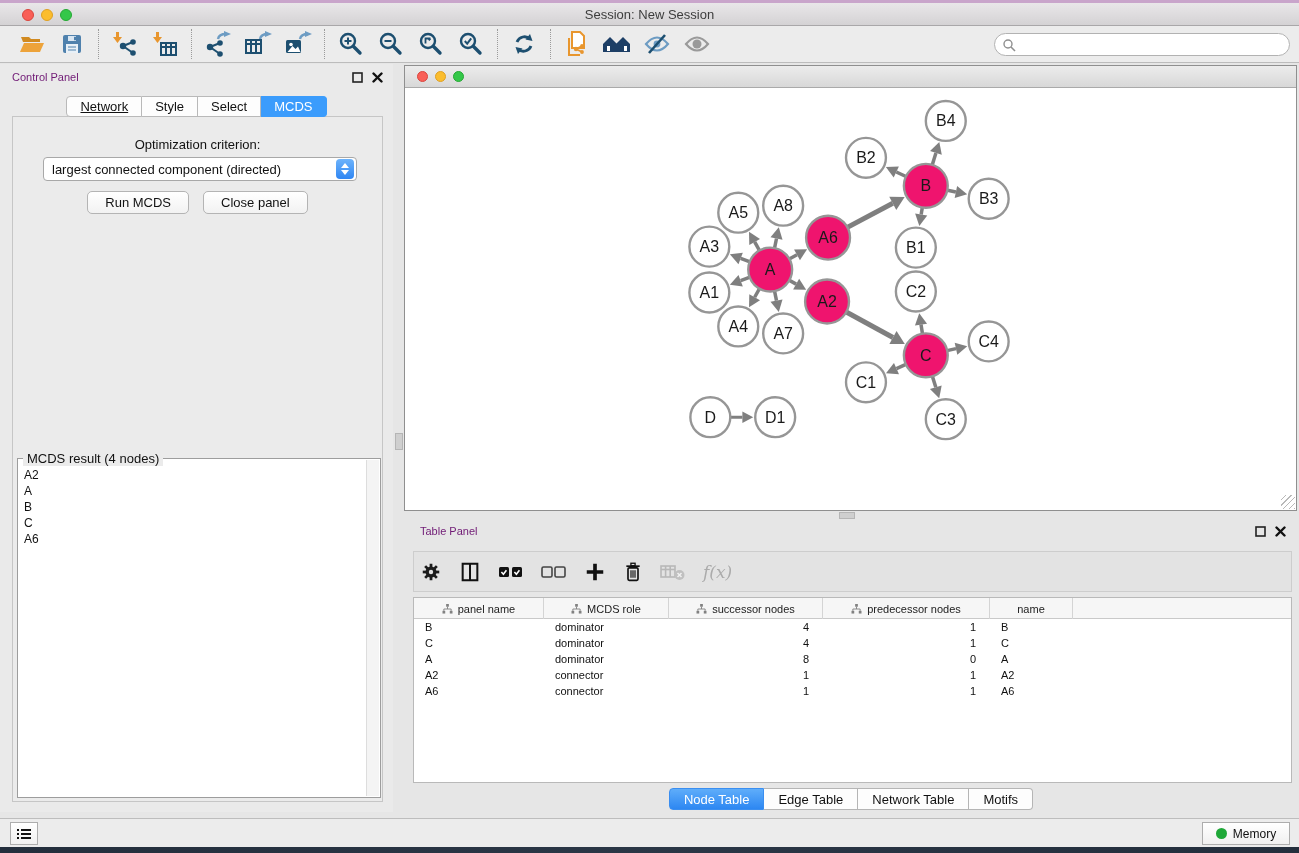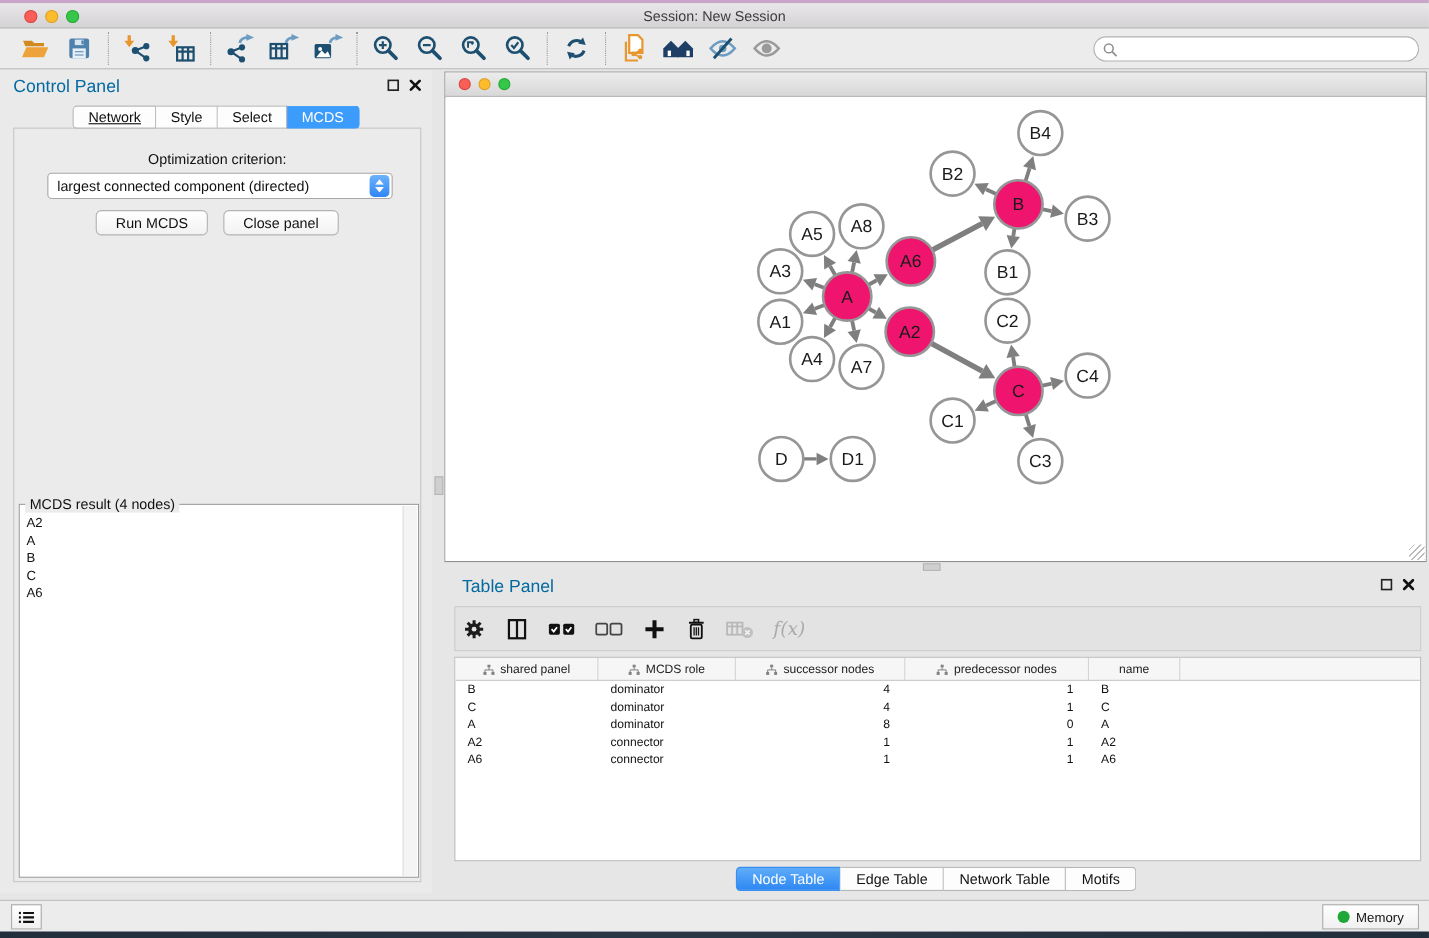--- a/index.html
+++ b/index.html
@@ -22,21 +22,21 @@
     background:#ececec; border-bottom:1px solid #bcbcbc; display:flex; align-items:center; padding-left:12px; }
   .tb-btn { width:40px; height:32px; display:flex; align-items:center; justify-content:center; }
   .tb-sep { height:30px; border-left:1px dotted #9a9a9a; margin:0 6px; align-self:center; }
   .tb-search { position:absolute; right:9px; top:7px; width:296px; height:23px; background:#fff;
     border:1px solid #b2b2b2; border-radius:12px; display:flex; align-items:center; padding-left:7px; }
   .tb-search input { border:none; outline:none; flex:1; font-size:12px; background:transparent; height:18px; }
 
   
   .control-panel { position:absolute; left:0; top:64px; width:393px; height:748px; background:#eaeaea; }
   .panel-head { position:relative; height:28px; }
-  .panel-title { position:absolute; left:12px; top:7px; font-size:16px; color:#0369a1; }
+  .panel-title { position:absolute; left:12px; top:7px; font-size:11px; color:#701a75; }
   .panel-icons { position:absolute; right:10px; top:8px; display:flex; gap:9px; align-items:center; }
   .cp-tabs { position:absolute; left:0; top:32px; width:100%; display:flex; justify-content:center; z-index:3; }
   .cp-tab { height:21px; padding:0 13px; font-size:13px; background:#fdfdfd; border:1px solid #b9b9b9;
     border-left:none; color:#111; display:flex; align-items:center; }
   .cp-tab:first-child { border-left:1px solid #b9b9b9; border-radius:4px 0 0 4px;text-decoration:underline; }
   .cp-tab:last-child { border-radius:0 4px 4px 0; }
   .cp-tab.active { background:#3b9cfc; color:#fff; border-color:#3b9cfc; }
   .cp-content { position:absolute; left:12px; top:52px; width:371px; height:686px;
     border:1px solid #c6c6c6; background:#ebebeb; }
   .opt-label { position:absolute; top:20px; width:100%; text-align:center; font-size:13px; color:#111; }
@@ -480,21 +480,21 @@
       <div class="t-head">
           <div class="th" style="width: 130px;">
             <svg width="11" height="10" viewBox="0 0 12 11">
               <g fill="#818181">
                 <rect x="4.5" y="0" width="3" height="3"></rect>
                 <rect x="0.5" y="7.5" width="3" height="3"></rect>
                 <rect x="8.5" y="7.5" width="3" height="3"></rect>
               </g>
               <path d="M6 3v2.5M2 7.5V5.5h8v2" fill="none" stroke="#818181" stroke-width="1"></path>
             </svg>
-            <span>shared panel</span>
+            <span>panel name</span>
           </div>
           <div class="th" style="width: 125px;">
             <svg width="11" height="10" viewBox="0 0 12 11">
               <g fill="#818181">
                 <rect x="4.5" y="0" width="3" height="3"></rect>
                 <rect x="0.5" y="7.5" width="3" height="3"></rect>
                 <rect x="8.5" y="7.5" width="3" height="3"></rect>
               </g>
               <path d="M6 3v2.5M2 7.5V5.5h8v2" fill="none" stroke="#818181" stroke-width="1"></path>
             </svg>

